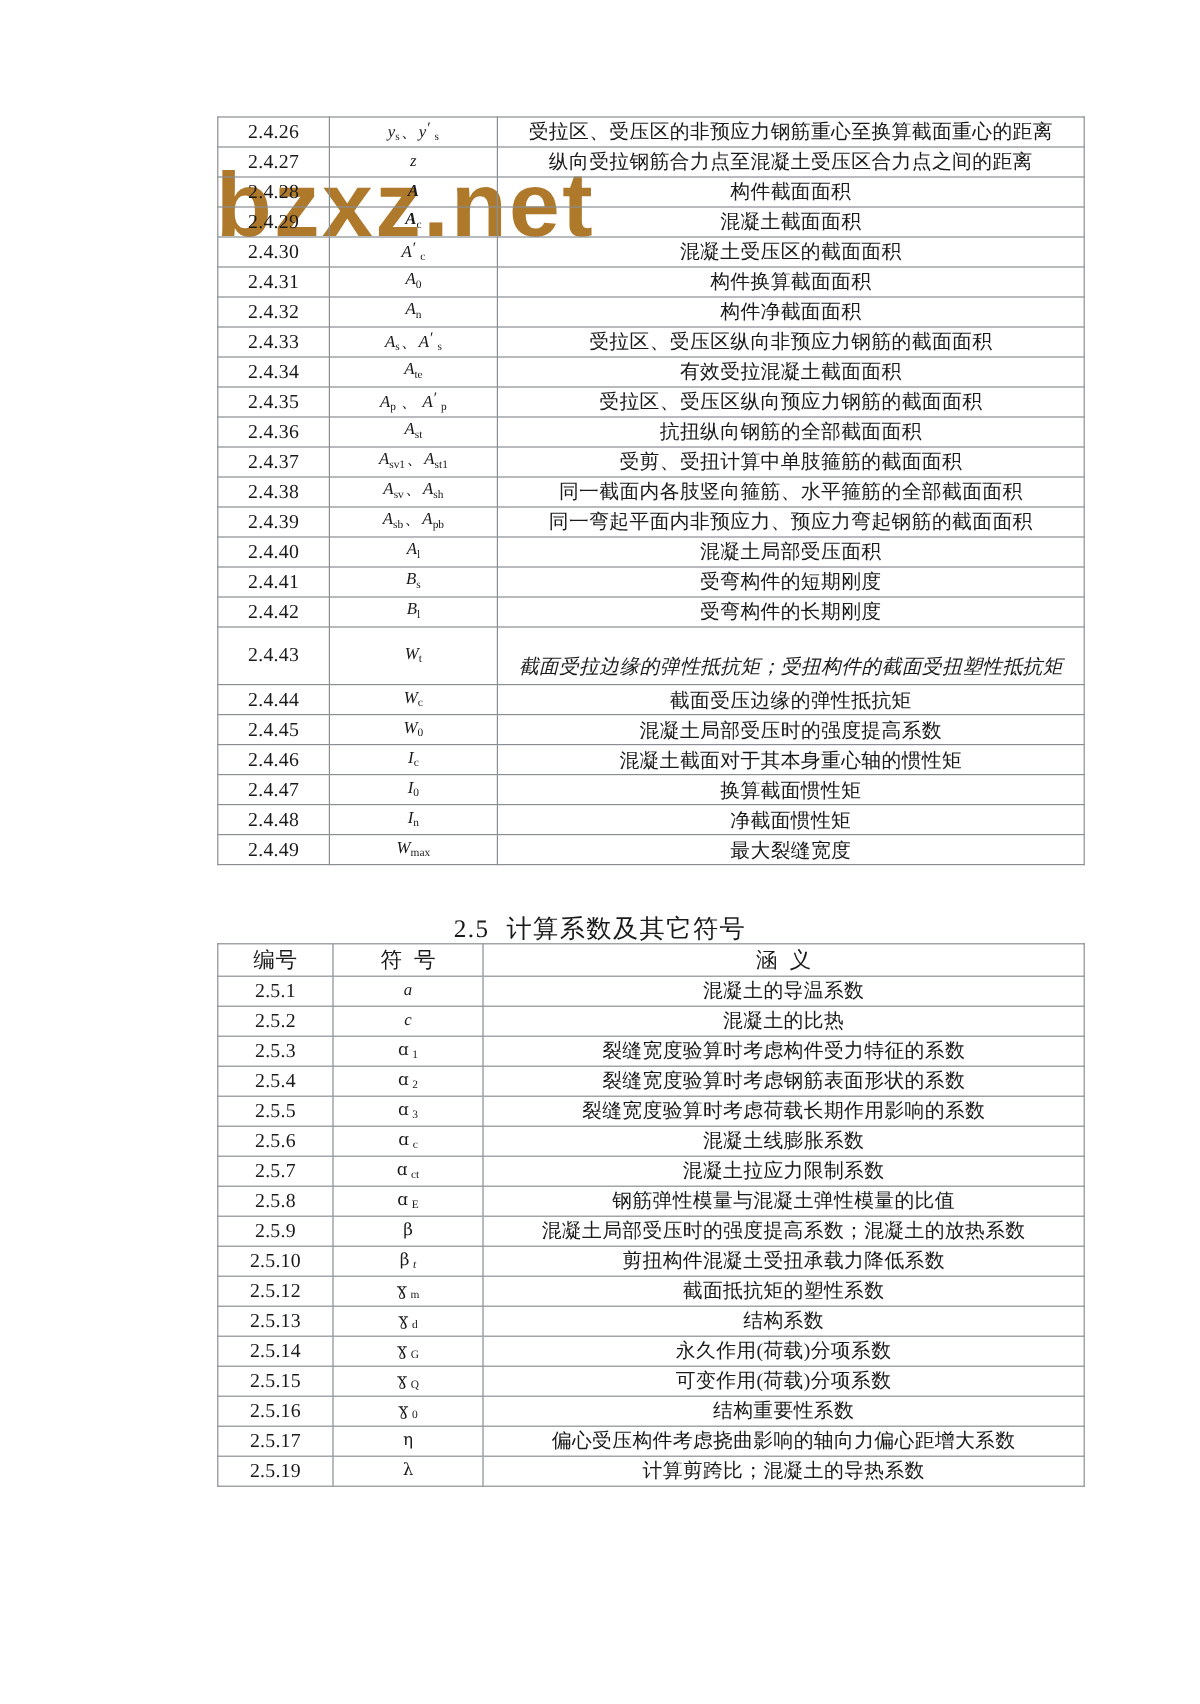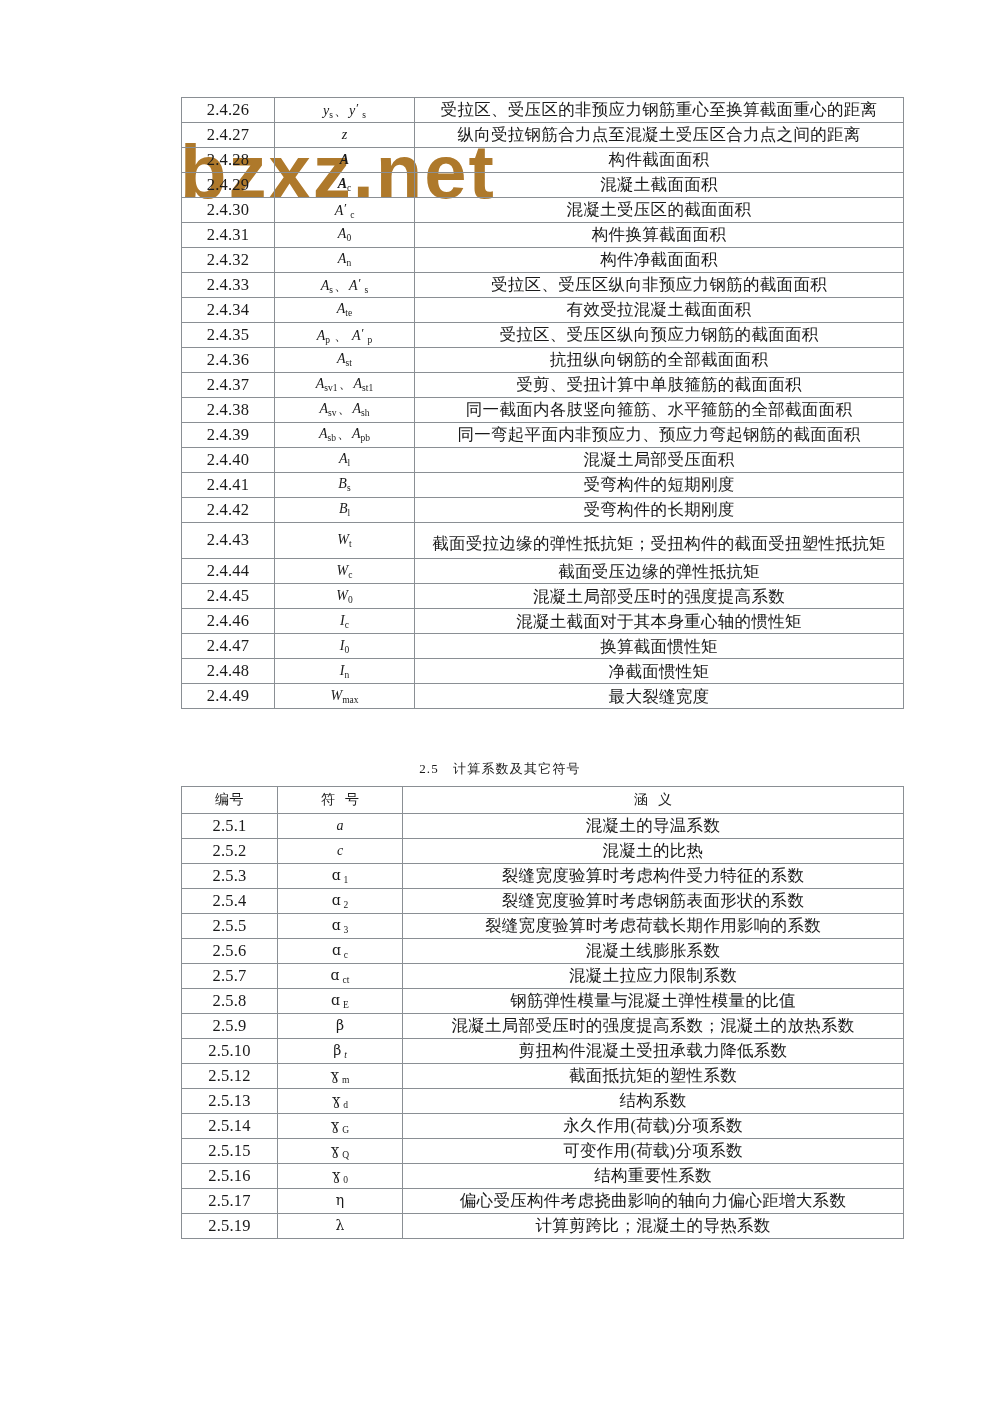--- a/index.html
+++ b/index.html
@@ -82,28 +82,29 @@
     white-space: nowrap;
   }
   td.def {
     text-align: center;
     font-size: 16.5px;
     line-height: 1.42;
     padding: 2px 4px 2px 9px;
     letter-spacing: 0.3px;
   }
   td.def.tall {
-    padding-top: 9px;
+    padding-top: 21px;
     padding-bottom: 3px;
+    font-style: italic;
   }
 
   
   tr.hdr td {
     text-align: center;
-    font-size: 14px;
+    font-size: 18px;
     height: 26px;
     letter-spacing: 0.5px;
   }
   tr.hdr td.h-sym span,
   tr.hdr td.h-def span { letter-spacing: 10px; padding-left: 10px; }
 
   
   .mi { font-style: italic; font-family: "Liberation Serif", "DejaVu Serif", serif; }
   .mb { font-style: italic; font-weight: bold; }
   .sub { font-size: 0.68em; vertical-align: -0.28em; font-style: normal; }
@@ -114,21 +115,21 @@
   .gk { font-family: "DejaVu Serif", serif; font-style: normal; }
   .gk-i { font-family: "DejaVu Serif", serif; font-style: italic; }
 
   
   .section-heading {
     position: absolute;
     left: 0;
     top: 760px;
     width: 1000px;
     text-align: center;
-    font-size: 13px;
+    font-size: 21px;
     letter-spacing: 1.2px;
     z-index: 2;
   }
   .section-heading .sh-num { padding-right: 14px; }
 </style>
 </head>
 <body>
 
 <div class="page">
 

